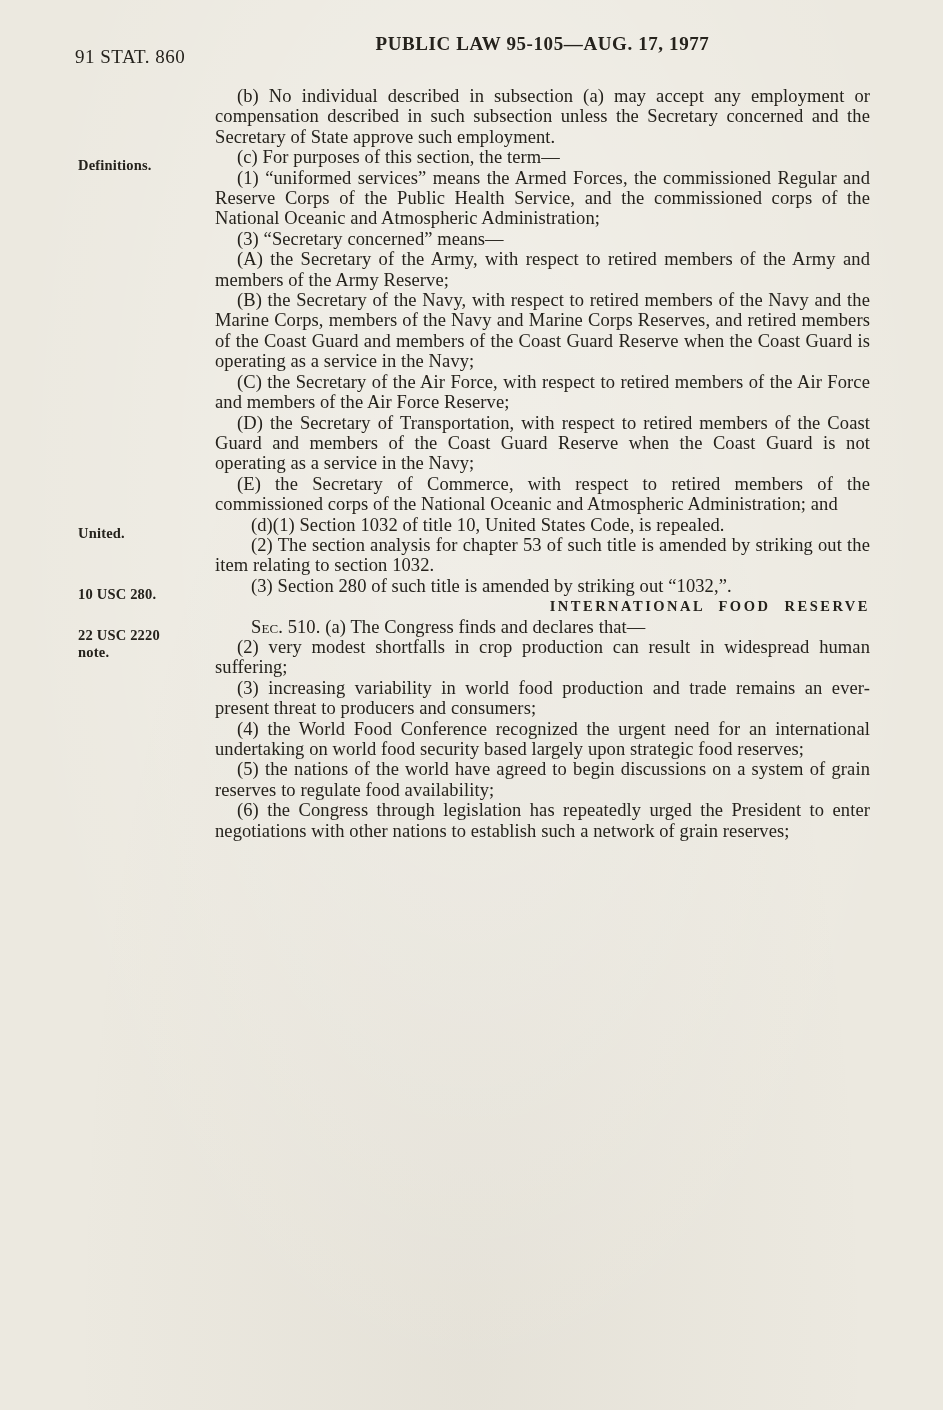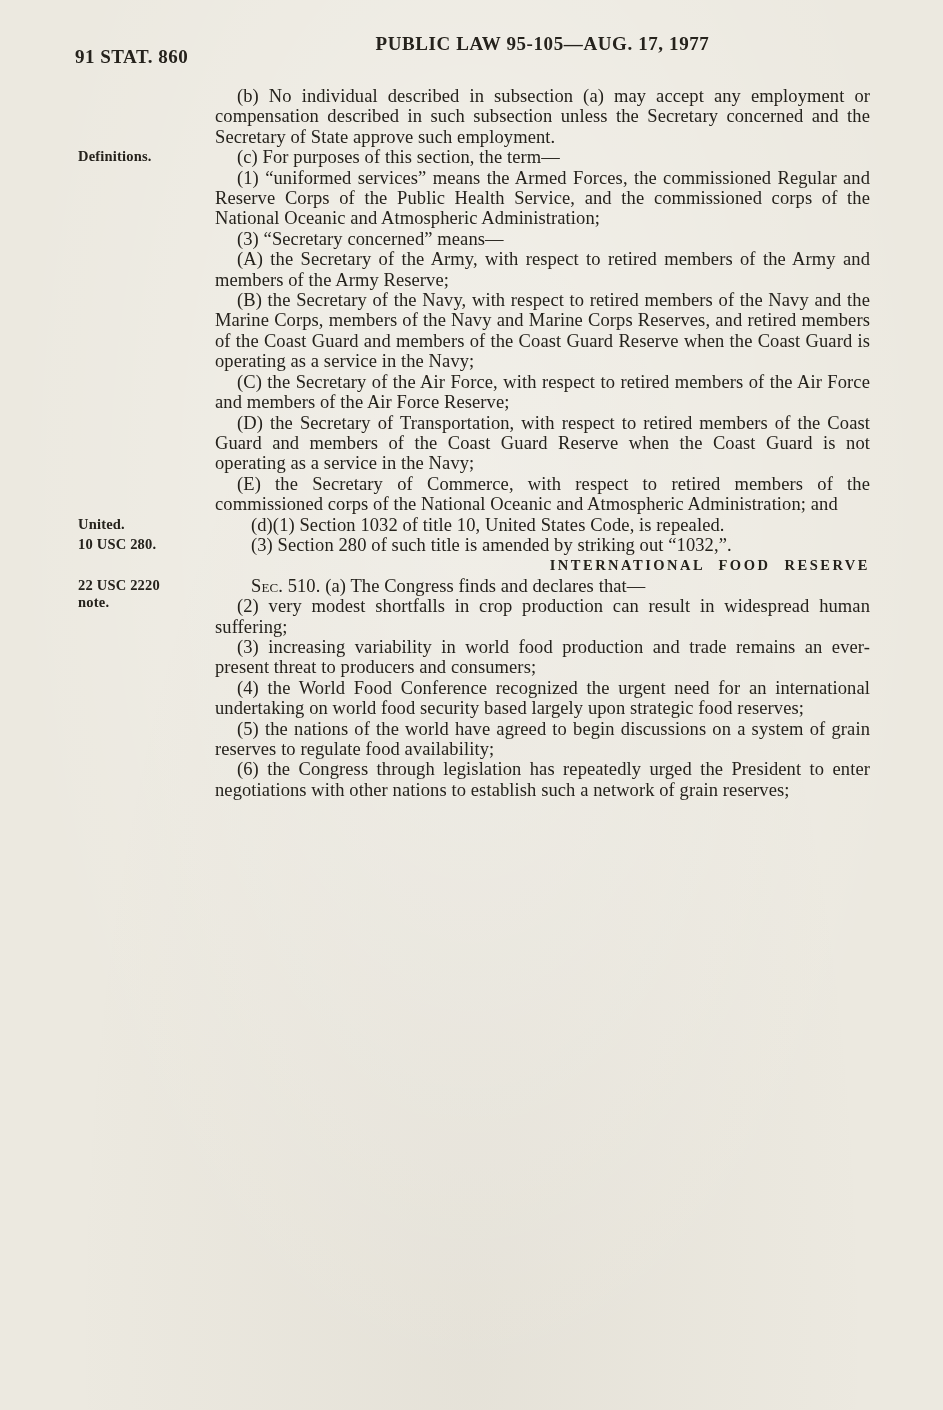--- a/index.html
+++ b/index.html
@@ -15,21 +15,21 @@
     position: absolute;
     inset: 0;
     background:
       radial-gradient(ellipse at 50% 35%, rgba(255,255,255,0.30), rgba(0,0,0,0.00) 70%),
       radial-gradient(ellipse at 50% 95%, rgba(120,110,90,0.06), rgba(0,0,0,0.00) 60%),
       var(--paper, #ece9e0);
   }
   .header-stat {
     position: absolute;
     left: 75px; top: 46px;
-    font-size: 19px; font-weight: bold; letter-spacing: 0.5px;
+    font-size: 19px; font-weight: normal; letter-spacing: 0.5px;
     white-space: nowrap;
   }
   .header-title {
     position: absolute;
     left: 215px; top: 33px; width: 655px;
     text-align: center;
     font-size: 19px; font-weight: bold; letter-spacing: 0.6px;
     white-space: nowrap;
   }
   .body-col {
@@ -50,21 +50,21 @@
     margin: 17px 0 15px 0;
     text-align: right;
     text-indent: 0;
     font-size: 14.5px;
     font-weight: bold;
     letter-spacing: 2.5px;
     word-spacing: 8px;
   }
   .margin-note {
     position: absolute;
-    left: -137px; top: 1px;
+    left: -137px; top: 10px;
     width: 130px;
     font-size: 14.5px;
     font-weight: bold;
     line-height: 17px;
     text-align: left;
     text-indent: 0;
     letter-spacing: 0.2px;
     white-space: pre-line;
   }
 </style>
@@ -78,20 +78,21 @@
       <p class="para lvl0">(b) No individual described in subsection (a) may accept any employment or compensation described in such subsection unless the Secretary concerned and the Secretary of State approve such employment.</p>
       <p class="para lvl0">(c) For purposes of this section, the term—<span class="margin-note">Definitions.</span></p>
       <p class="para lvl1">(1) “uniformed services” means the Armed Forces, the commissioned Regular and Reserve Corps of the Public Health Service, and the commissioned corps of the National Oceanic and Atmospheric Administration;</p>
       <p class="para lvl1">(3) “Secretary concerned” means—</p>
       <p class="para lvl2">(A) the Secretary of the Army, with respect to retired members of the Army and members of the Army Reserve;</p>
       <p class="para lvl2">(B) the Secretary of the Navy, with respect to retired members of the Navy and the Marine Corps, members of the Navy and Marine Corps Reserves, and retired members of the Coast Guard and members of the Coast Guard Reserve when the Coast Guard is operating as a service in the Navy;</p>
       <p class="para lvl2">(C) the Secretary of the Air Force, with respect to retired members of the Air Force and members of the Air Force Reserve;</p>
       <p class="para lvl2">(D) the Secretary of Transportation, with respect to retired members of the Coast Guard and members of the Coast Guard Reserve when the Coast Guard is not operating as a service in the Navy;</p>
       <p class="para lvl2">(E) the Secretary of Commerce, with respect to retired members of the commissioned corps of the National Oceanic and Atmospheric Administration; and</p>
       <p class="para lvl0 wide">(d)(1) Section 1032 of title 10, United States Code, is repealed.<span class="margin-note">United.</span></p>
+      <p class="para lvl0 wide">(2) The section analysis for chapter 53 of such title is amended by striking out the item relating to section 1032.</p>
       <p class="para lvl0 wide">(3) Section 280 of such title is amended by striking out “1032,”.<span class="margin-note">10 USC 280.</span></p>
       <p class="para sect-heading">INTERNATIONAL FOOD RESERVE</p>
       <p class="para lvl0 wide"><span class="sc">Sec.</span> 510. (a) The Congress finds and declares that—<span class="margin-note">22 USC 2220
 note.</span></p>
       <p class="para lvl1">(2) very modest shortfalls in crop production can result in widespread human suffering;</p>
       <p class="para lvl1">(3) increasing variability in world food production and trade remains an ever-present threat to producers and consumers;</p>
       <p class="para lvl1">(4) the World Food Conference recognized the urgent need for an international undertaking on world food security based largely upon strategic food reserves;</p>
       <p class="para lvl1">(5) the nations of the world have agreed to begin discussions on a system of grain reserves to regulate food availability;</p>
       <p class="para lvl1">(6) the Congress through legislation has repeatedly urged the President to enter negotiations with other nations to establish such a network of grain reserves;</p>
     </div>

